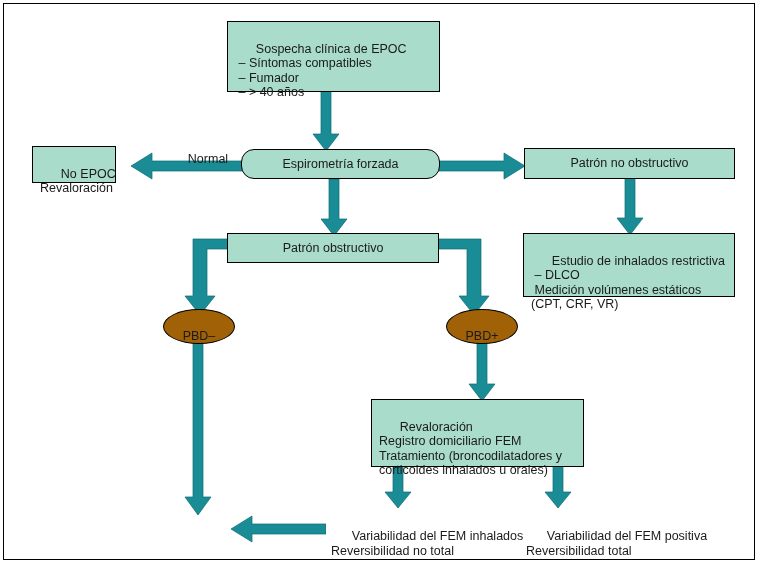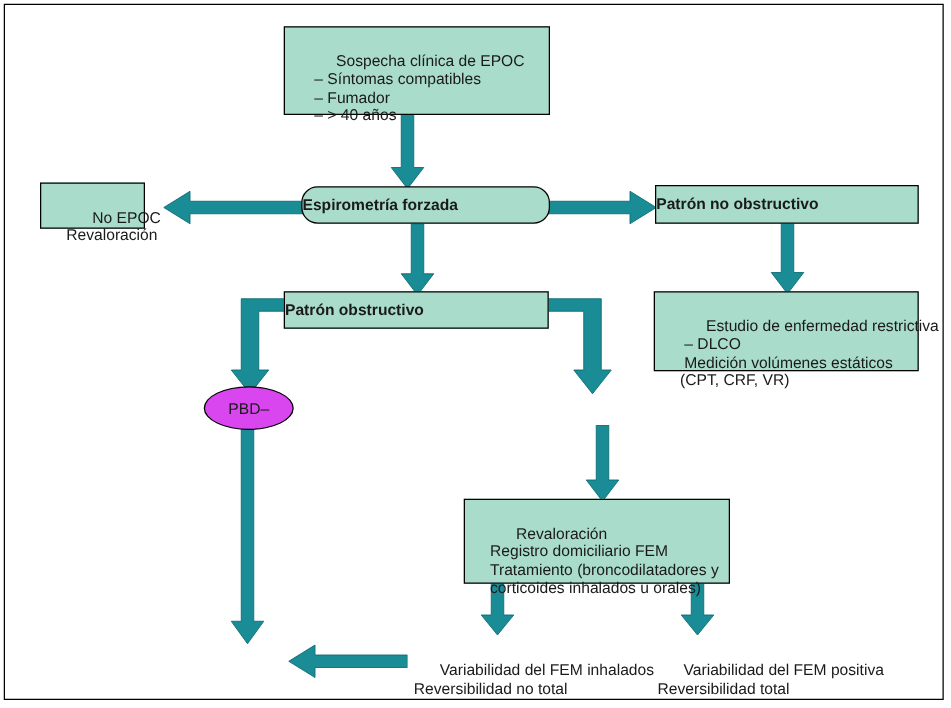--- a/index.html
+++ b/index.html
@@ -34,37 +34,37 @@
     box-sizing: border-box;
     color: #1a1a1a;
     font-size: 12.5px;
     line-height: 14.5px;
     white-space: pre;
     z-index: 5;
   }
   .node.center {
     display: flex;
     align-items: center;
+    justify-content: center;
     text-align: center;
-    font-weight: bold;
   }
   .node.pad {
-    padding: 5px 0 0 20px;
+    padding: 5px 0 0 7px;
   }
   .node.rounded {
     border-radius: 13px;
   }
   .ellipse {
     position: absolute;
-    background: #d946ef;
+    background: #a16207;
     border: 1px solid #000000;
     border-radius: 50%;
     box-sizing: border-box;
     display: flex;
-    align-items: center;
+    align-items: flex-end;
     justify-content: center;
     font-size: 12.5px;
     color: #1a1a1a;
     z-index: 6;
   }
   .plaintext {
     position: absolute;
     font-size: 12.5px;
     line-height: 15px;
     color: #1a1a1a;
@@ -180,44 +180,50 @@
 
     <div class="node center" style="left:520px; top:144px; width:211px; height:31px;">
       <span>Patrón no obstructivo</span>
     </div>
 
     <div class="node center" style="left:223px; top:229px; width:212px; height:30px;">
       <span>Patrón obstructivo</span>
     </div>
 
     <div class="node pad" style="left:519px; top:229px; width:212px; height:64px;">
-      <span>Estudio de enfermedad restrictiva
+      <span>Estudio de inhalados restrictiva
  – DLCO
  Medición volúmenes estáticos
 (CPT, CRF, VR)</span>
     </div>
 
     <div class="ellipse" style="left:159px; top:305px; width:72px; height:35px;">
       <span>PBD–</span>
     </div>
 
+    <div class="ellipse" style="left:442px; top:305px; width:72px; height:35px;">
+      <span>PBD+</span>
+    </div>
 
     <div class="node pad" style="left:367px; top:395px; width:213px; height:68px;">
       <span>Revaloración
 Registro domiciliario FEM
 Tratamiento (broncodilatadores y
 corticoides inhalados u orales)</span>
     </div>
 
 
     <div class="plaintext" style="left:327px; top:510px;">
       <span>Variabilidad del FEM inhalados
 Reversibilidad no total</span>
     </div>
 
     <div class="plaintext" style="left:522px; top:510px;">
       <span>Variabilidad del FEM positiva
 Reversibilidad total</span>
     </div>
 
+    <div class="edgelabel" style="left:163px; top:134px;">
+      <span>Normal</span>
+    </div>
 
   </div>
 </div>
 
 </body></html>

